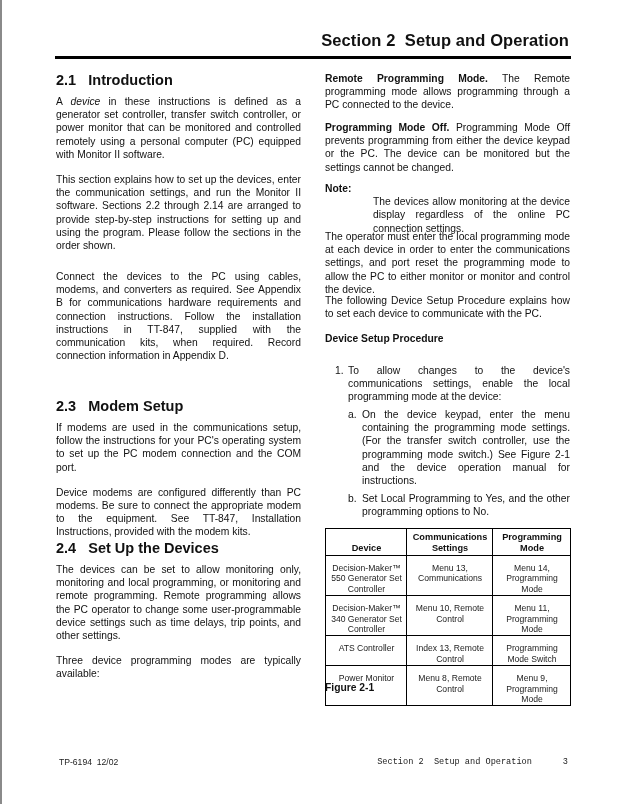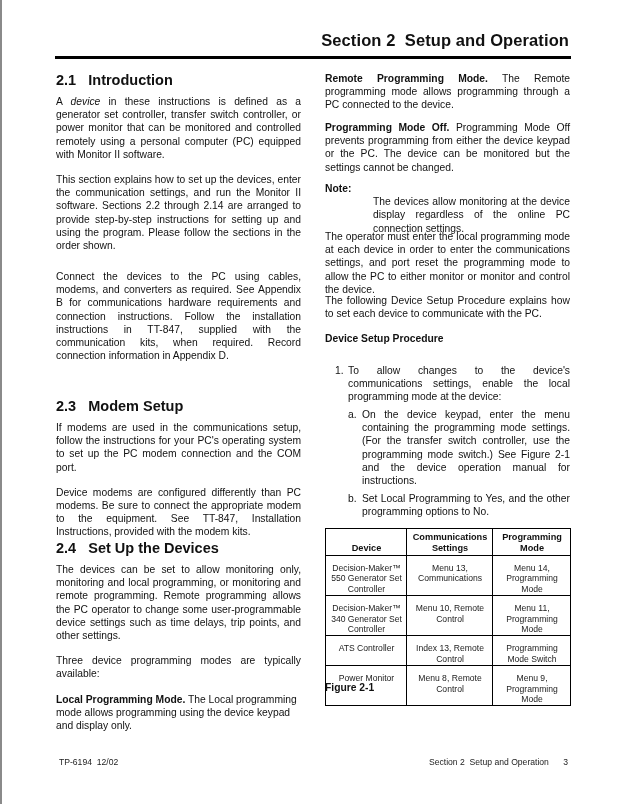--- a/index.html
+++ b/index.html
@@ -39,21 +39,21 @@
     table.fig th.c1, table.fig td.c1 { width: 75px; }
     table.fig th.c2, table.fig td.c2 { width: 80px; }
     table.fig tr.hdr th { border-top: 1.5px solid #000; border-bottom: 1.5px solid #000; }
     table.fig tr:last-child td { border-bottom: 1.5px solid #000; }
 
     .caption { position: absolute; left: 325px; top: 681px; width: 250px; display: flex; font-size: 10.3px; line-height: 13px; }
     .caption .lbl { font-weight: bold; width: 58px; flex: none; }
 
     .footer { position: absolute; top: 757px; font-size: 8.6px; white-space: pre; color: #222; }
     .footer-left { left: 59px; }
-    .footer-right { right: 56px; }
+    .footer-right { right: 56px; font-family: Liberation Mono, monospace; }
   </style>
 </head>
 <body>
 
 <div class="left-edge"></div>
 
 <div class="page-header-title">Section 2  Setup and Operation</div>
 <div class="header-rule"></div>
 
 <div class="col col-left">
@@ -70,21 +70,20 @@
   <div class="blk" style="top:397px;">
     <h2 class="sec">2.3   Modem Setup</h2>
     <p class="p" style="margin-top:6px;">If modems are used in the communications setup, follow the instructions for your PC's operating system to set up the PC modem connection and the COM port.</p>
     <p class="p" style="margin-top:12px;">Device modems are configured differently than PC modems.  Be sure to connect the appropriate modem to the equipment.  See TT-847, Installation Instructions, provided with the modem kits.</p>
   </div>
 
   <div class="blk" style="top:539px;">
     <h2 class="sec">2.4   Set Up the Devices</h2>
     <p class="p" style="margin-top:6px;">The devices can be set to allow monitoring only, monitoring and local programming, or monitoring and remote programming.  Remote programming allows the PC operator to change some user-programmable device settings such as time delays, trip points, and other settings.</p>
     <p class="p" style="margin-top:12px;">Three device programming modes are typically available:</p>
-    <p class="p" style="margin-top:12px; text-align:left;"><span class="run-head">Local Programming Mode.</span><span>  The Local programming mode allows programming using the device keypad and display only.</span></p>
   </div>
 </div>
 
 <div class="col col-right">
   <div class="blk" style="top:72px;">
     <p class="p"><span class="run-head">Remote Programming Mode.</span><span>  The Remote programming mode allows programming through a PC connected to the device.</span></p>
   </div>
   <div class="blk" style="top:121px;">
     <p class="p"><span class="run-head">Programming Mode Off.</span><span>  Programming Mode Off prevents programming from either the device keypad or the PC.  The device can be monitored but the settings cannot be changed.</span></p>
   </div>

